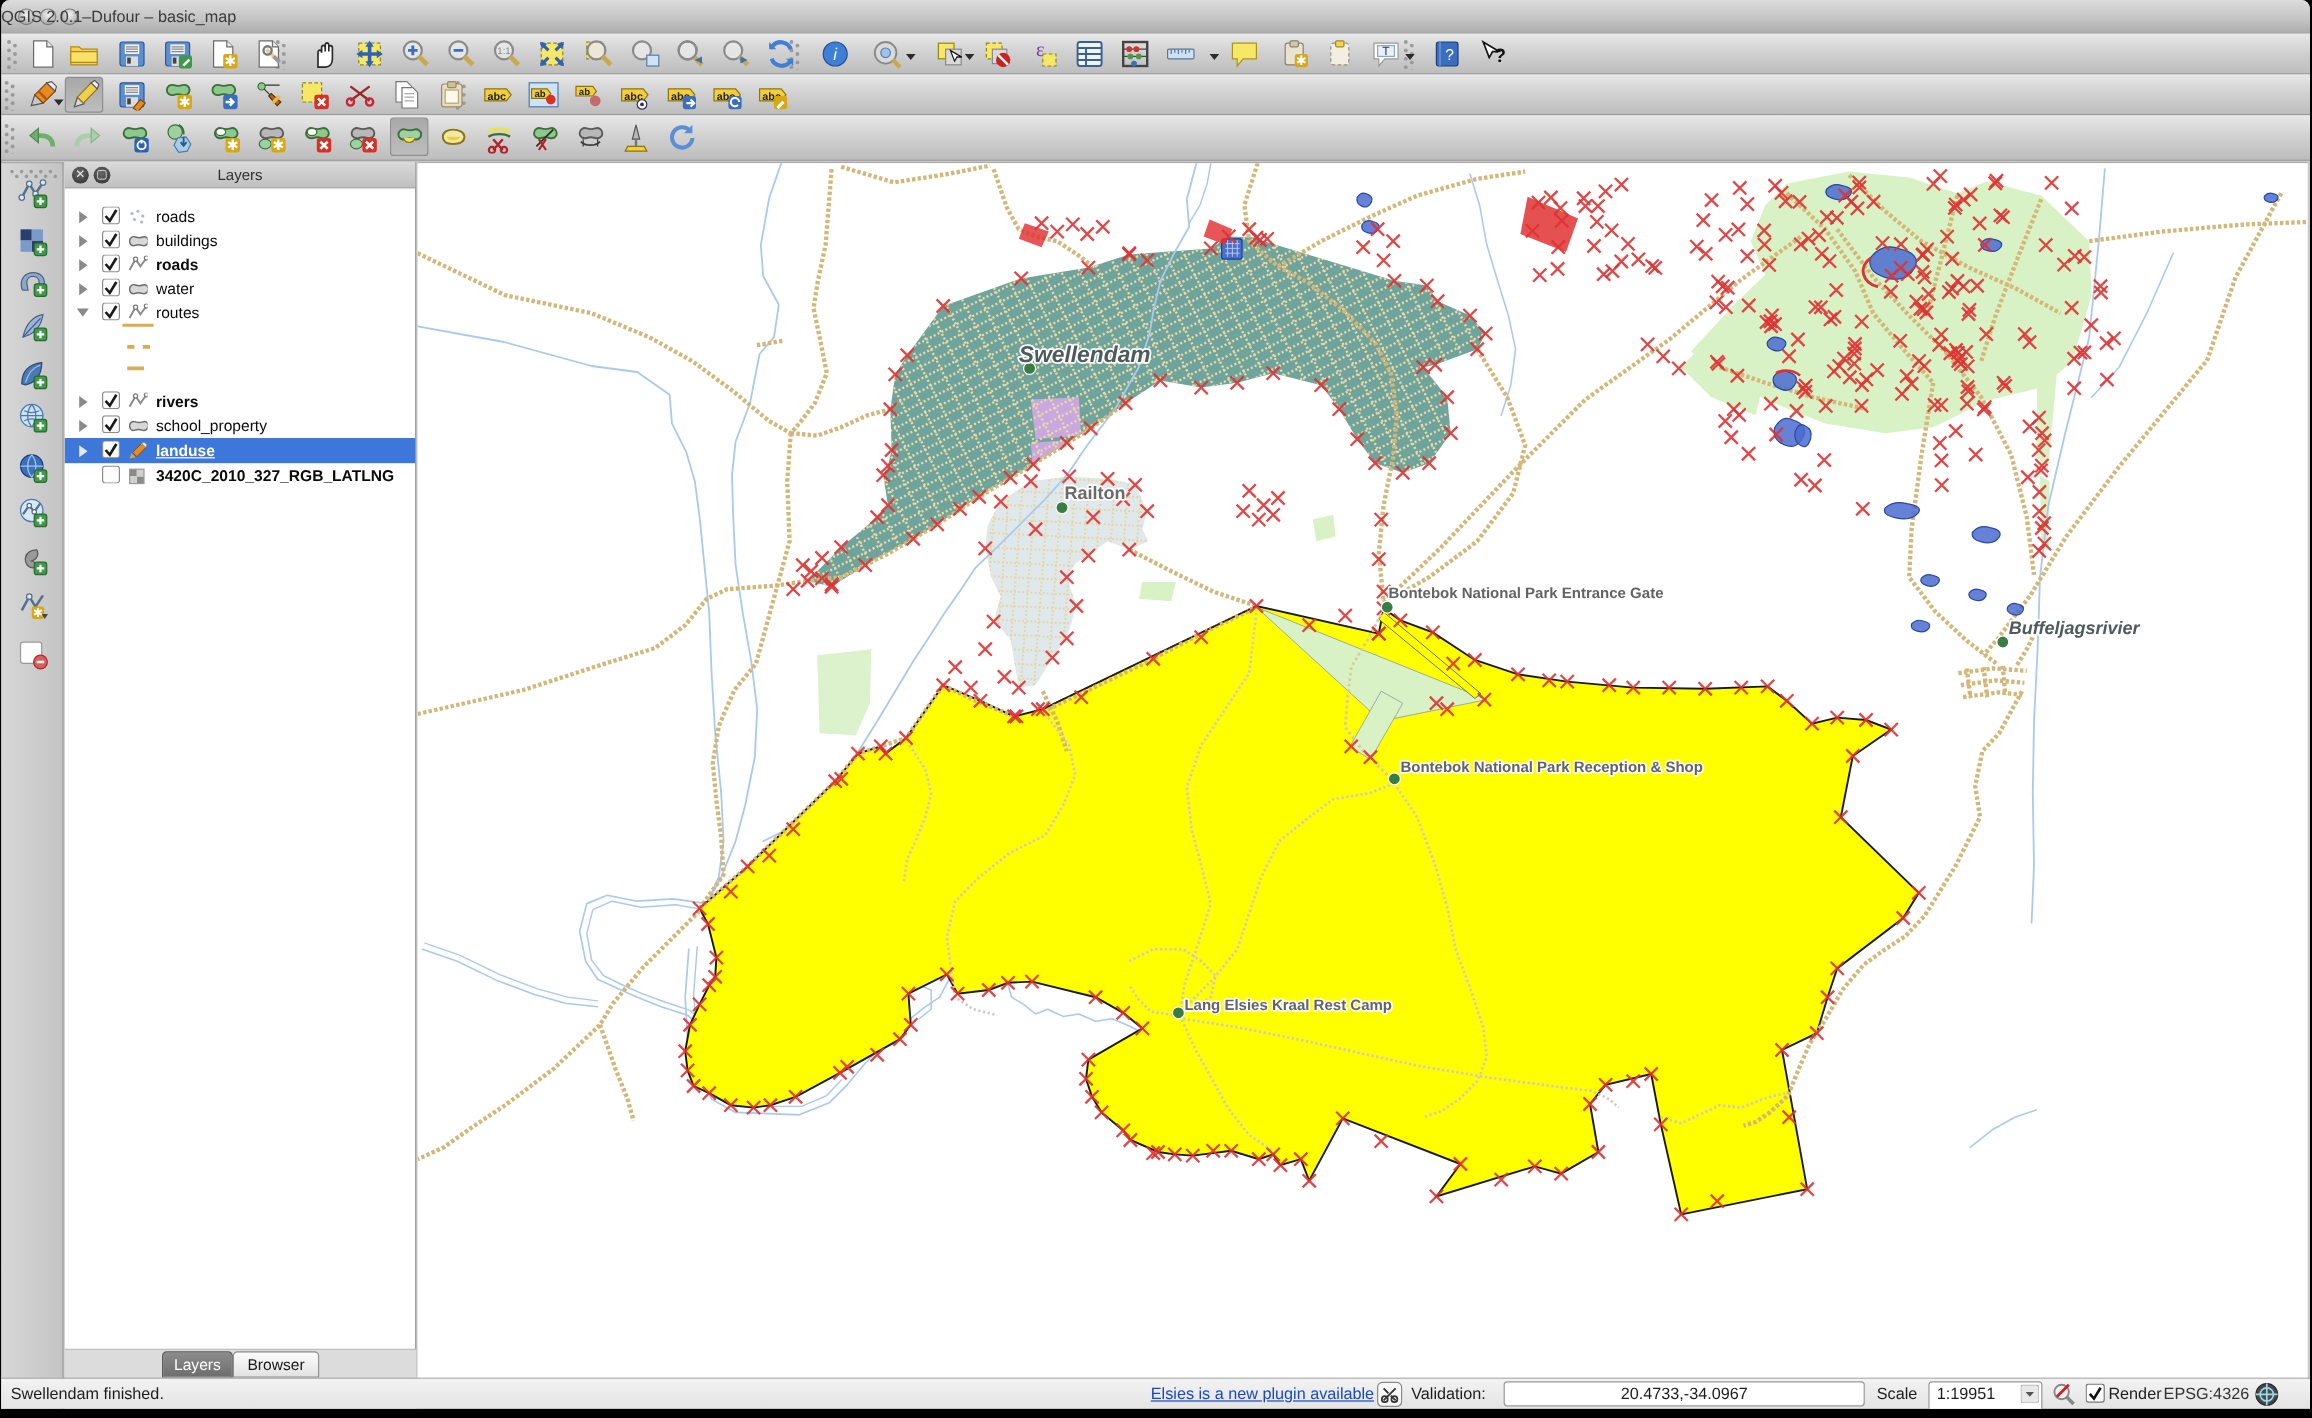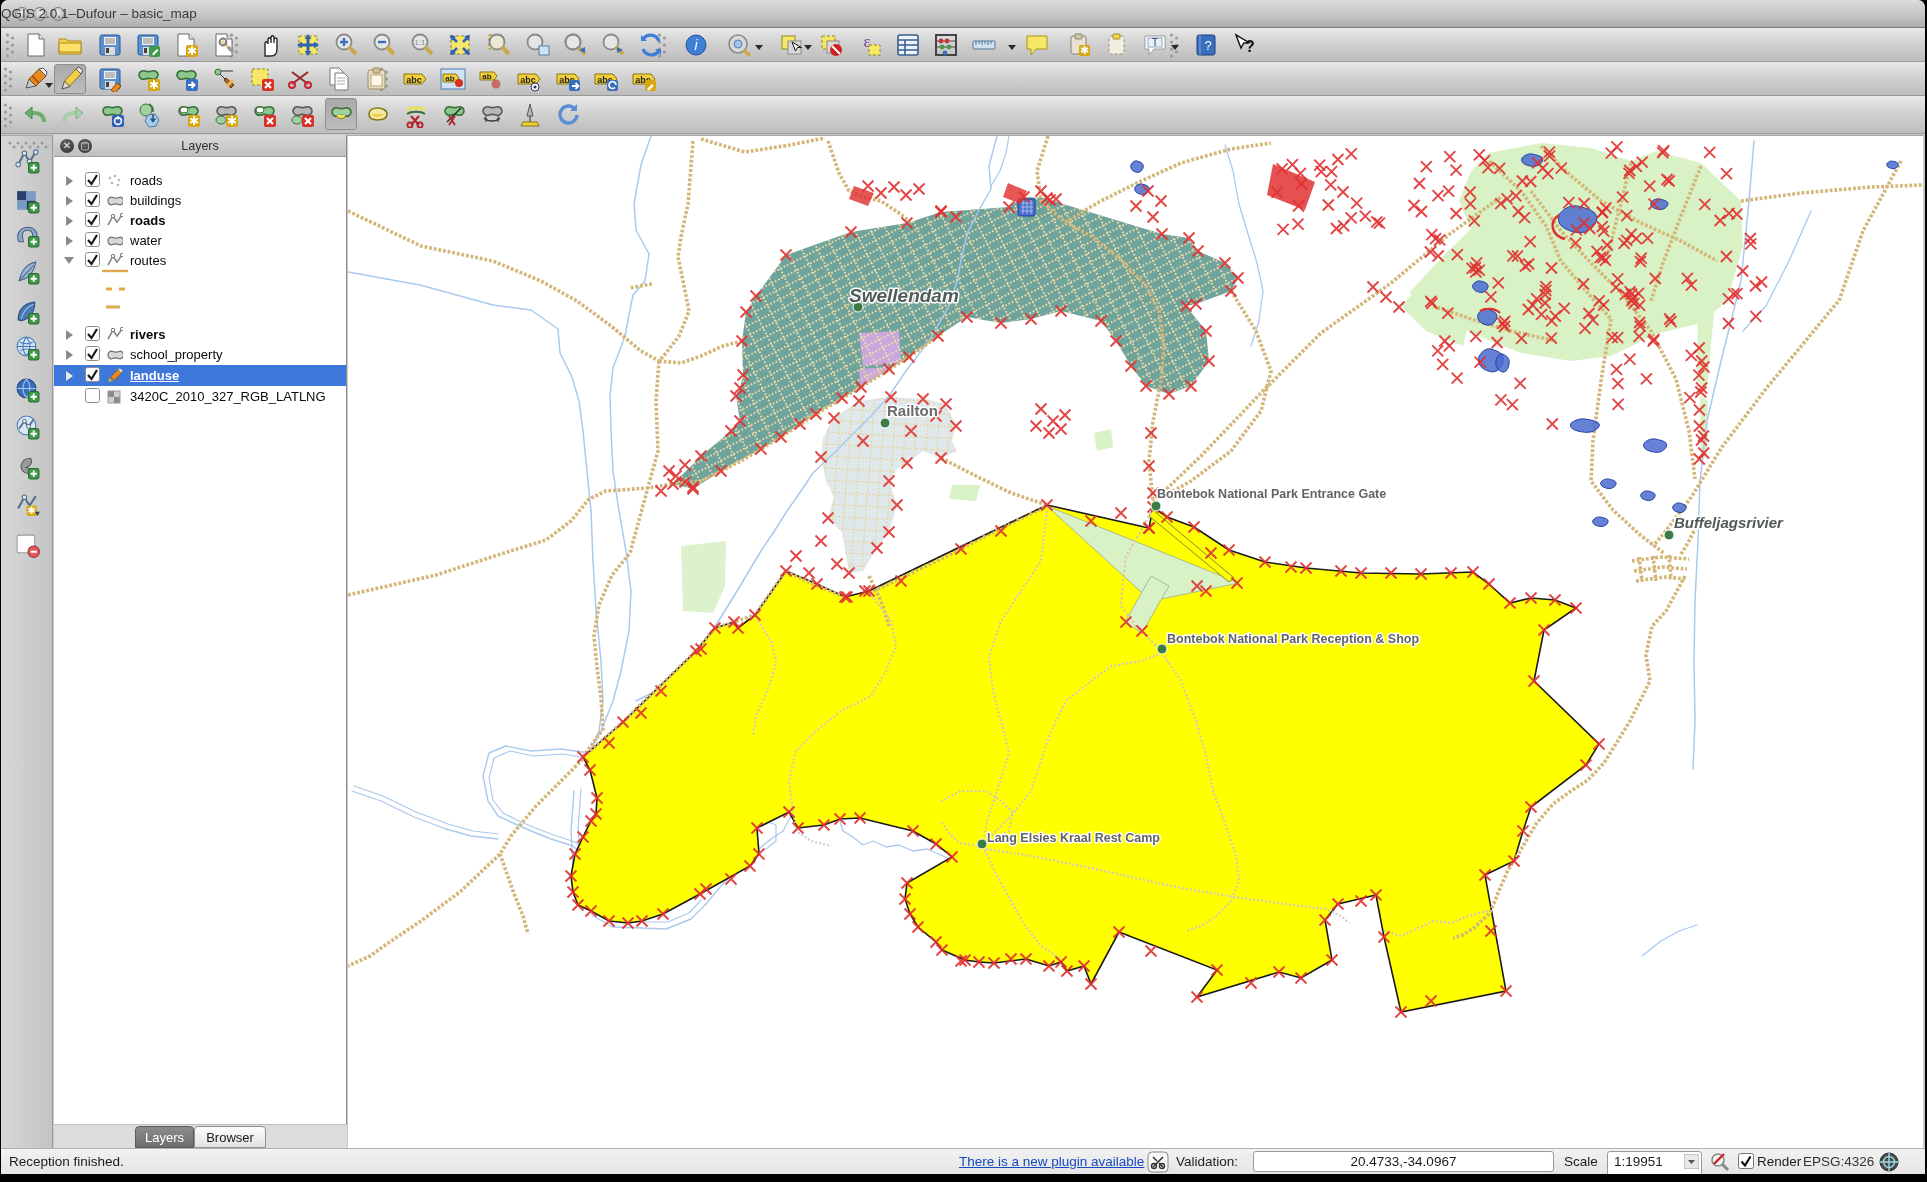--- a/index.html
+++ b/index.html
@@ -661,21 +661,21 @@
         <svg class="cb" style="background:none;border:none" width="15" height="15">
           <rect x="0.5" y="0.5" width="14" height="14" rx="2" fill="#fdfdfd" stroke="#8d8d8d"></rect>
         </svg>
         <svg style="position:absolute;left:52px;top:3px" width="17" height="15" viewBox="0 0 17 15">
           <rect x="2" y="2" width="6" height="6" fill="#8a8a8a"></rect>
           <rect x="8" y="8" width="6" height="6" fill="#8a8a8a"></rect>
           <rect x="8" y="2" width="6" height="6" fill="#cfcfcf"></rect>
           <rect x="2" y="8" width="6" height="6" fill="#cfcfcf"></rect>
           <rect x="2" y="2" width="12" height="12" fill="none" stroke="#999"></rect>
         </svg>
-        <div class="lbl" style="color:#0a0a0a;font-weight:normal">3420C_2010_327_RGB_LATLNG</div>
+        <div class="lbl" style="color:#0a0a0a;font-weight:bold">3420C_2010_327_RGB_LATLNG</div>
       </div>
     </div>
     <div style="position:absolute;left:53px;top:1124px;width:293px;height:24px;background:#dcdcdc;border-top:1px solid #c0c0c0"></div>
     <div id="tabbar">
       <div class="tab" style="left:81px;width:59px;background:linear-gradient(#8c8c8c,#6e6e6e);color:#fff;border-color:#5a5a5a">Layers</div>
       <div class="tab" style="left:140px;width:72px;background:linear-gradient(#fdfdfd,#e2e2e2);color:#1a1a1a">Browser</div>
     </div>
 <div id="map">
       <svg class="sv" width="1575" height="1013" viewBox="347 135 1575 1013">
         <rect x="347" y="135" width="1575" height="1013" fill="#fff"></rect>
@@ -1361,22 +1361,22 @@
         <text x="1156" y="497" font-weight="bold" font-size="12.5" fill="#636363" stroke="#fff" stroke-width="2.8" paint-order="stroke" stroke-linejoin="round" font-family="Liberation Sans, sans-serif">Bontebok National Park Entrance Gate</text>
         <circle cx="1161" cy="648" r="5" fill="#3a7d44" stroke="#fff" stroke-width="1"></circle>
         <text x="1166" y="642" font-weight="bold" font-size="12.5" fill="#636363" stroke="#fff" stroke-width="2.8" paint-order="stroke" stroke-linejoin="round" font-family="Liberation Sans, sans-serif">Bontebok National Park Reception &amp; Shop</text>
         <circle cx="981" cy="843" r="5" fill="#3a7d44" stroke="#fff" stroke-width="1"></circle>
         <text x="986" y="841" font-weight="bold" font-size="12.5" fill="#636363" stroke="#fff" stroke-width="2.8" paint-order="stroke" stroke-linejoin="round" font-family="Liberation Sans, sans-serif">Lang Elsies Kraal Rest Camp</text>
         <circle cx="1668" cy="534" r="5" fill="#3a7d44" stroke="#fff" stroke-width="1"></circle>
         <text x="1673" y="527" font-style="italic" font-weight="bold" font-size="15" fill="#4f5a5a" stroke="#fff" stroke-width="3" paint-order="stroke" stroke-linejoin="round" font-family="Liberation Sans, sans-serif">Buffeljagsrivier</text>
       </svg>
     </div>
 <div id="status">
-      <div style="position:absolute;left:8px;top:5px">Reception finished.</div>
-      <div style="position:absolute;left:958px;top:5px;color:#1749c4;text-decoration:underline">There is a new plugin available</div>
+      <div style="position:absolute;left:8px;top:5px">Swellendam finished.</div>
+      <div style="position:absolute;left:958px;top:5px;color:#1749c4;text-decoration:underline">Elsies is a new plugin available</div>
       <svg style="position:absolute;left:1146px;top:2px" width="22" height="22">
         <rect x="1" y="1" width="20" height="20" rx="4" fill="#f8f8f8" stroke="#888"></rect>
         <path d="M6 16L16 6M6 6l4 4m2 2l4 4" stroke="#333" stroke-width="1.6"></path>
         <circle cx="7" cy="15" r="2.5" fill="none" stroke="#333" stroke-width="1.4"></circle>
         <circle cx="15" cy="15" r="2.5" fill="none" stroke="#333" stroke-width="1.4"></circle>
       </svg>
       <div style="position:absolute;left:1175px;top:5px">Validation:</div>
       <div style="position:absolute;left:1252px;top:2px;width:301px;height:21px;background:#fff;border:1px solid #999;border-radius:3px;text-align:center;padding-top:2px">20.4733,-34.0967</div>
       <div style="position:absolute;left:1563px;top:5px">Scale</div>
       <div style="position:absolute;left:1606px;top:2px;width:95px;height:35px;background:#fff;border:1px solid #999;border-radius:3px;padding:2px 0 0 6px">1:19951<svg style="position:absolute;right:2px;top:2px" width="15" height="15">

